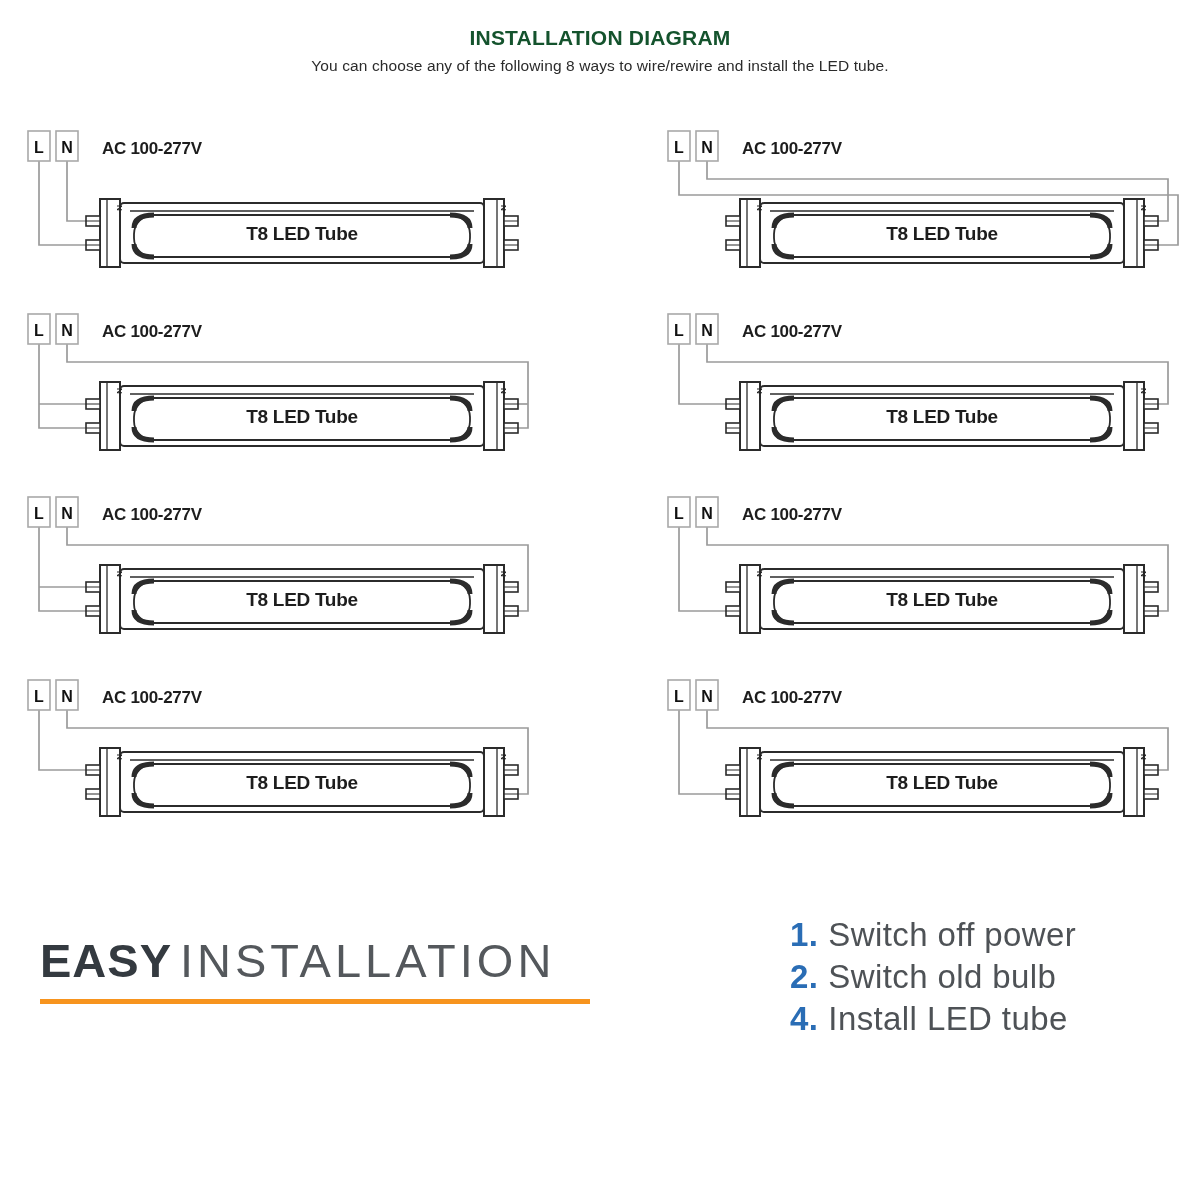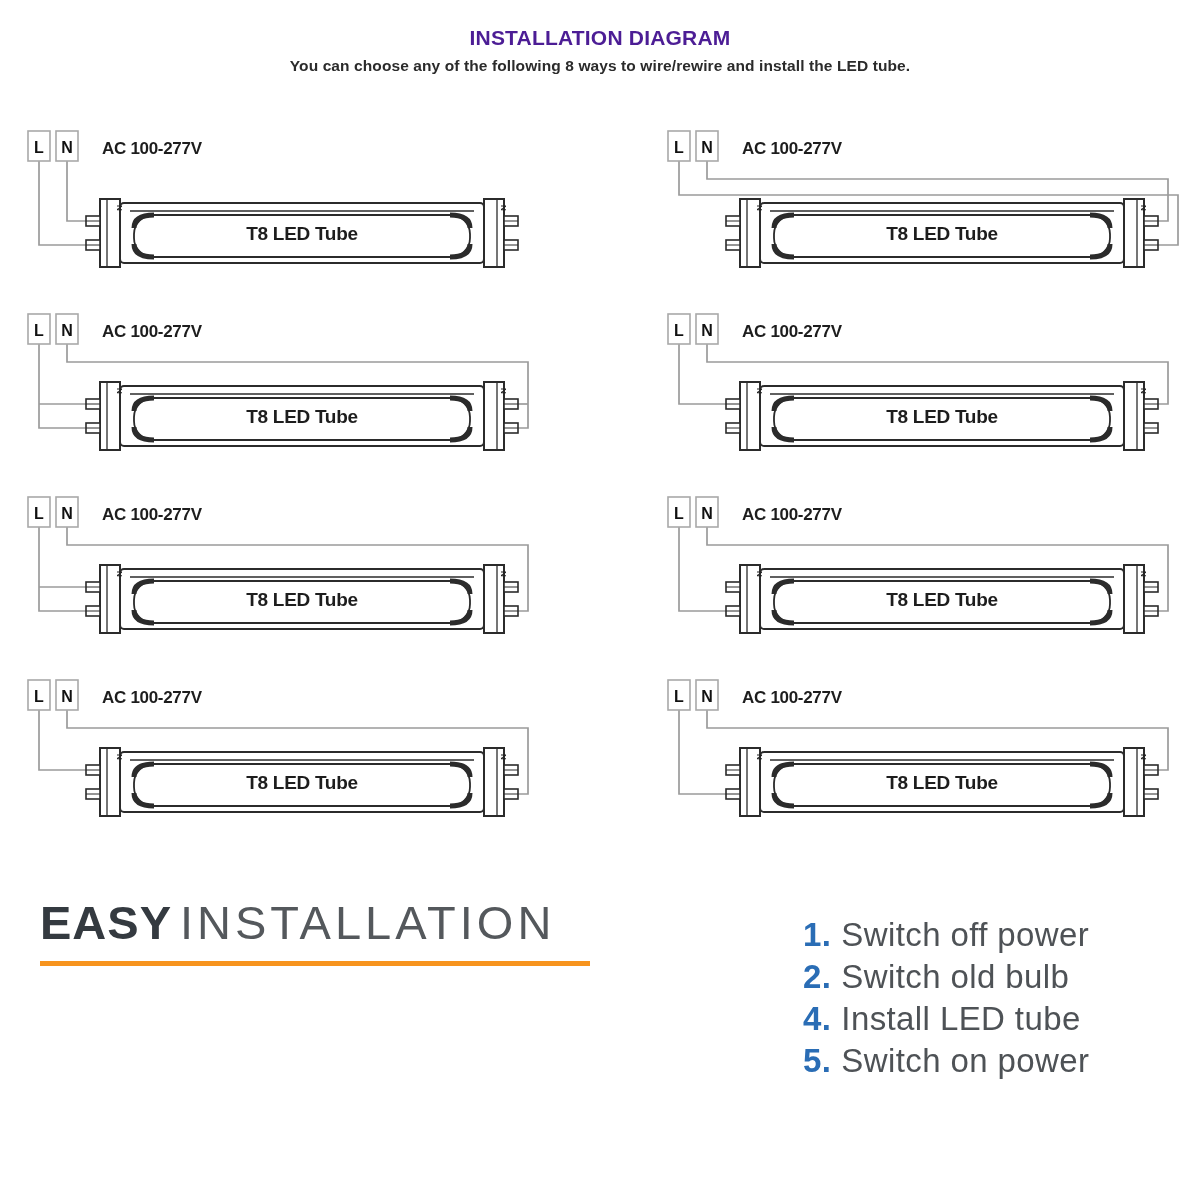--- a/index.html
+++ b/index.html
@@ -1,25 +1,25 @@
 <!DOCTYPE html>
 <html><head>
 <meta charset="utf-8">
 <style>
   html,body{margin:0;padding:0;background:#fff;}
   body{width:1200px;height:1200px;font-family:"Liberation Sans",sans-serif;overflow:hidden;}
 
   header{text-align:center;padding-top:26px;}
-  h1{margin:0;font-size:21px;font-weight:800;letter-spacing:.2px;color:#4c1d95;}
-  .subtitle{margin:7px 0 0;font-size:15.5px;font-weight:700;color:#2b2b2b;letter-spacing:.1px;}
+  h1{margin:0;font-size:21px;font-weight:800;letter-spacing:.2px;color:#14532d;}
+  .subtitle{margin:7px 0 0;font-size:15.5px;font-weight:400;color:#2b2b2b;letter-spacing:.1px;}
 
   .grid{margin:50px 20px 0;display:grid;grid-template-columns:520px 520px;column-gap:120px;row-gap:13px;}
   .diagram{width:520px;height:170px;}
 
-  .bottom{display:flex;align-items:flex-start;margin:54px 0 0 40px;gap:13px;}
+  .bottom{display:flex;align-items:center;margin:54px 0 0 40px;}
   .left-col{width:600px;}
   h2{margin:0;font-size:47px;line-height:1.05;color:#343a40;white-space:nowrap;}
   h2 .bold{font-weight:800;letter-spacing:1px;}
   h2 .light{font-weight:300;color:#54585c;letter-spacing:4px;margin-left:8px;}
   .rule{width:550px;height:5px;margin-top:14px;}
   .para{margin:20px 0 0;font-size:26.5px;line-height:1.22;color:#4e5256;width:598px;letter-spacing:.2px;}
 
   .steps{list-style:none;margin:18px 0 0 150px;padding:0;}
   .steps li{font-size:33px;color:#4e5256;margin-bottom:4px;letter-spacing:.4px;}
   .steps .num{font-weight:800;margin-right:10px;}
@@ -320,15 +320,14 @@
 
 <section class="bottom">
   <div class="left-col">
     <h2><span class="bold">EASY</span><span class="light">INSTALLATION</span></h2>
     <div class="rule" id="accent-rule" style="background: rgb(247, 148, 30);"></div>
   </div>
   <ol class="steps" id="steps">
       <li><span class="num" style="color: rgb(42, 109, 181);">1.</span><span>Switch off power</span></li>
       <li><span class="num" style="color: rgb(42, 109, 181);">2.</span><span>Switch old bulb</span></li>
       <li><span class="num" style="color: rgb(42, 109, 181);">4.</span><span>Install LED tube</span></li>
-      <li><span class="num" style="color: rgb(42, 109, 181);">5.</span><span>Switch on power</span></li>
     </ol>
 </section>
 
 </body></html>

